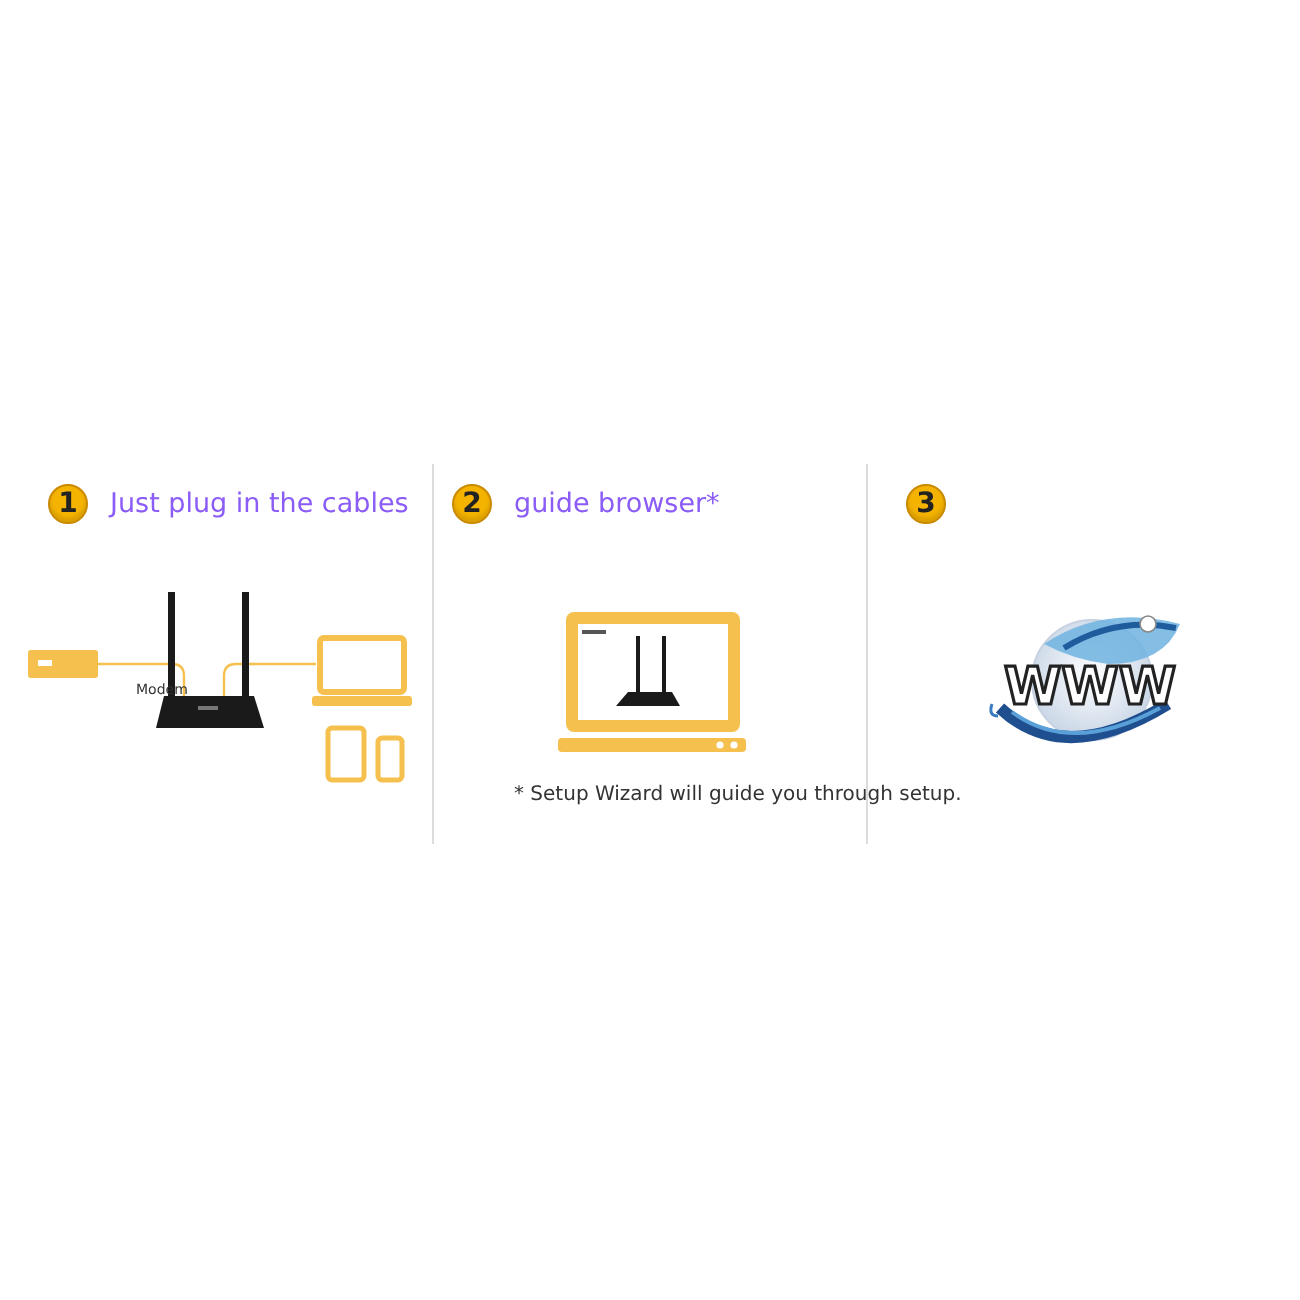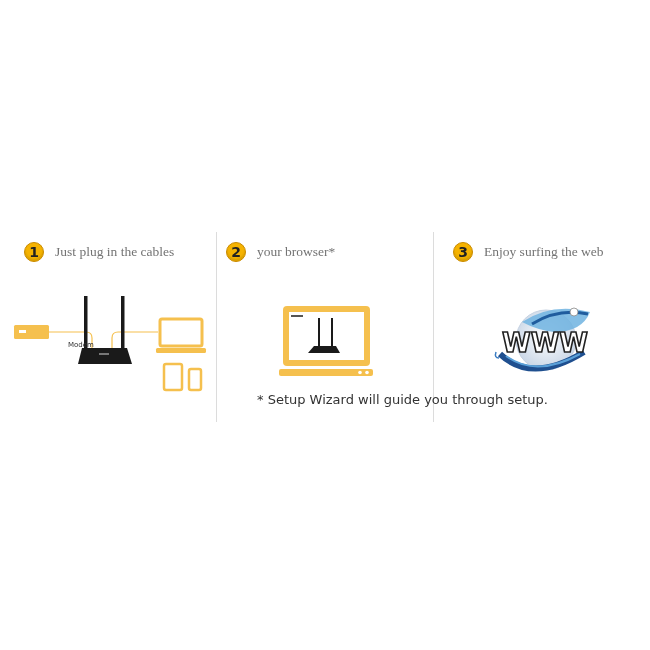--- a/index.html
+++ b/index.html
@@ -5,23 +5,23 @@
   html, body { margin:0; padding:0; background:#ffffff; }
   body { width:650px; height:650px; position:relative; overflow:hidden;
          font-family: "DejaVu Sans", "Liberation Sans", sans-serif; color:#4a4a4a; }
   .divider { position:absolute; top:232px; width:1px; height:190px; background:#dcdcdc; }
   .step-head { position:absolute; display:flex; align-items:flex-start; }
   .badge { width:20px; height:20px; border-radius:50%; background:#f5b301;
            border:1.5px solid #c98a00; box-sizing:border-box;
            display:flex; align-items:center; justify-content:center;
            font-weight:bold; font-size:14px; color:#222; flex:none;
            box-shadow: inset 0 -2px 2px rgba(0,0,0,0.12); }
-  .step-title { font-size:13.5px; line-height:16px; color:#737373; margin-left:11px; margin-top:2px;font-family:Liberation Serif, serif; }
+  .step-title { font-size:13.5px; line-height:16px; color:#8b5cf6; margin-left:11px; margin-top:2px; }
   .abs { position:absolute; }
-  .note { font-size:13px; color:#333;text-align:right; }
+  .note { font-size:10px; color:#333;text-align:right; }
   .modem-label { font-size:7px; color:#333;margin-left:48px; }
 </style>
 </head>
 <body>
 
 <div class="divider" style="left:216px;"></div>
 <div class="divider" style="left:433px;"></div>
 
 <div class="step-head" style="left:24px; top:242px;">
   <div class="badge">1</div>
@@ -54,40 +54,39 @@
 
   <rect x="164" y="74" width="18" height="26" rx="2" fill="none" stroke="#f5c04e" stroke-width="2.5"></rect>
 
   <rect x="189" y="79" width="12" height="21" rx="2" fill="none" stroke="#f5c04e" stroke-width="2.5"></rect>
 </svg>
 <div class="abs modem-label" style="left:20px; top:341px;">Modem</div>
 
 <div class="step-head" style="left:226px; top:242px;">
   <div class="badge">2</div>
   <div class="step-title">
-    <div>your browser*</div>
+    <div>guide browser*</div>
   </div>
 </div>
 
 <svg class="abs" style="left:278px; top:304px;" width="98" height="76" viewBox="0 0 98 76">
   <rect x="5" y="2" width="87" height="60" rx="4" fill="#f5c04e"></rect>
   <rect x="11" y="8" width="75" height="48" fill="#ffffff"></rect>
   <rect x="13" y="11" width="12" height="2" fill="#555"></rect>
   <rect x="40" y="14" width="2" height="30" fill="#1a1a1a"></rect>
   <rect x="53" y="14" width="2" height="30" fill="#1a1a1a"></rect>
   <polygon points="36,42 58,42 62,49 30,49" fill="#1a1a1a"></polygon>
   <rect x="1" y="65" width="94" height="7" rx="2" fill="#f5c04e"></rect>
   <circle cx="82" cy="68.5" r="1.8" fill="#ffffff"></circle>
   <circle cx="89" cy="68.5" r="1.8" fill="#ffffff"></circle>
 </svg>
 <div class="abs note" style="left:257px; top:392px;">* Setup Wizard will guide you through setup.</div>
 
 <div class="step-head" style="left:453px; top:242px;">
   <div class="badge">3</div>
-  <div class="step-title">Enjoy surfing the web</div>
 </div>
 
 <svg class="abs" style="left:492px; top:302px;" width="106" height="78" viewBox="0 0 106 78">
   <defs>
     <radialGradient id="globe" cx="0.5" cy="0.45" r="0.55">
       <stop offset="0" stop-color="#ffffff"></stop>
       <stop offset="1" stop-color="#c9d6e6"></stop>
     </radialGradient>
   </defs>
   <circle cx="54" cy="38" r="30" fill="url(#globe)" stroke="#c6d2e2" stroke-width="1"></circle>

